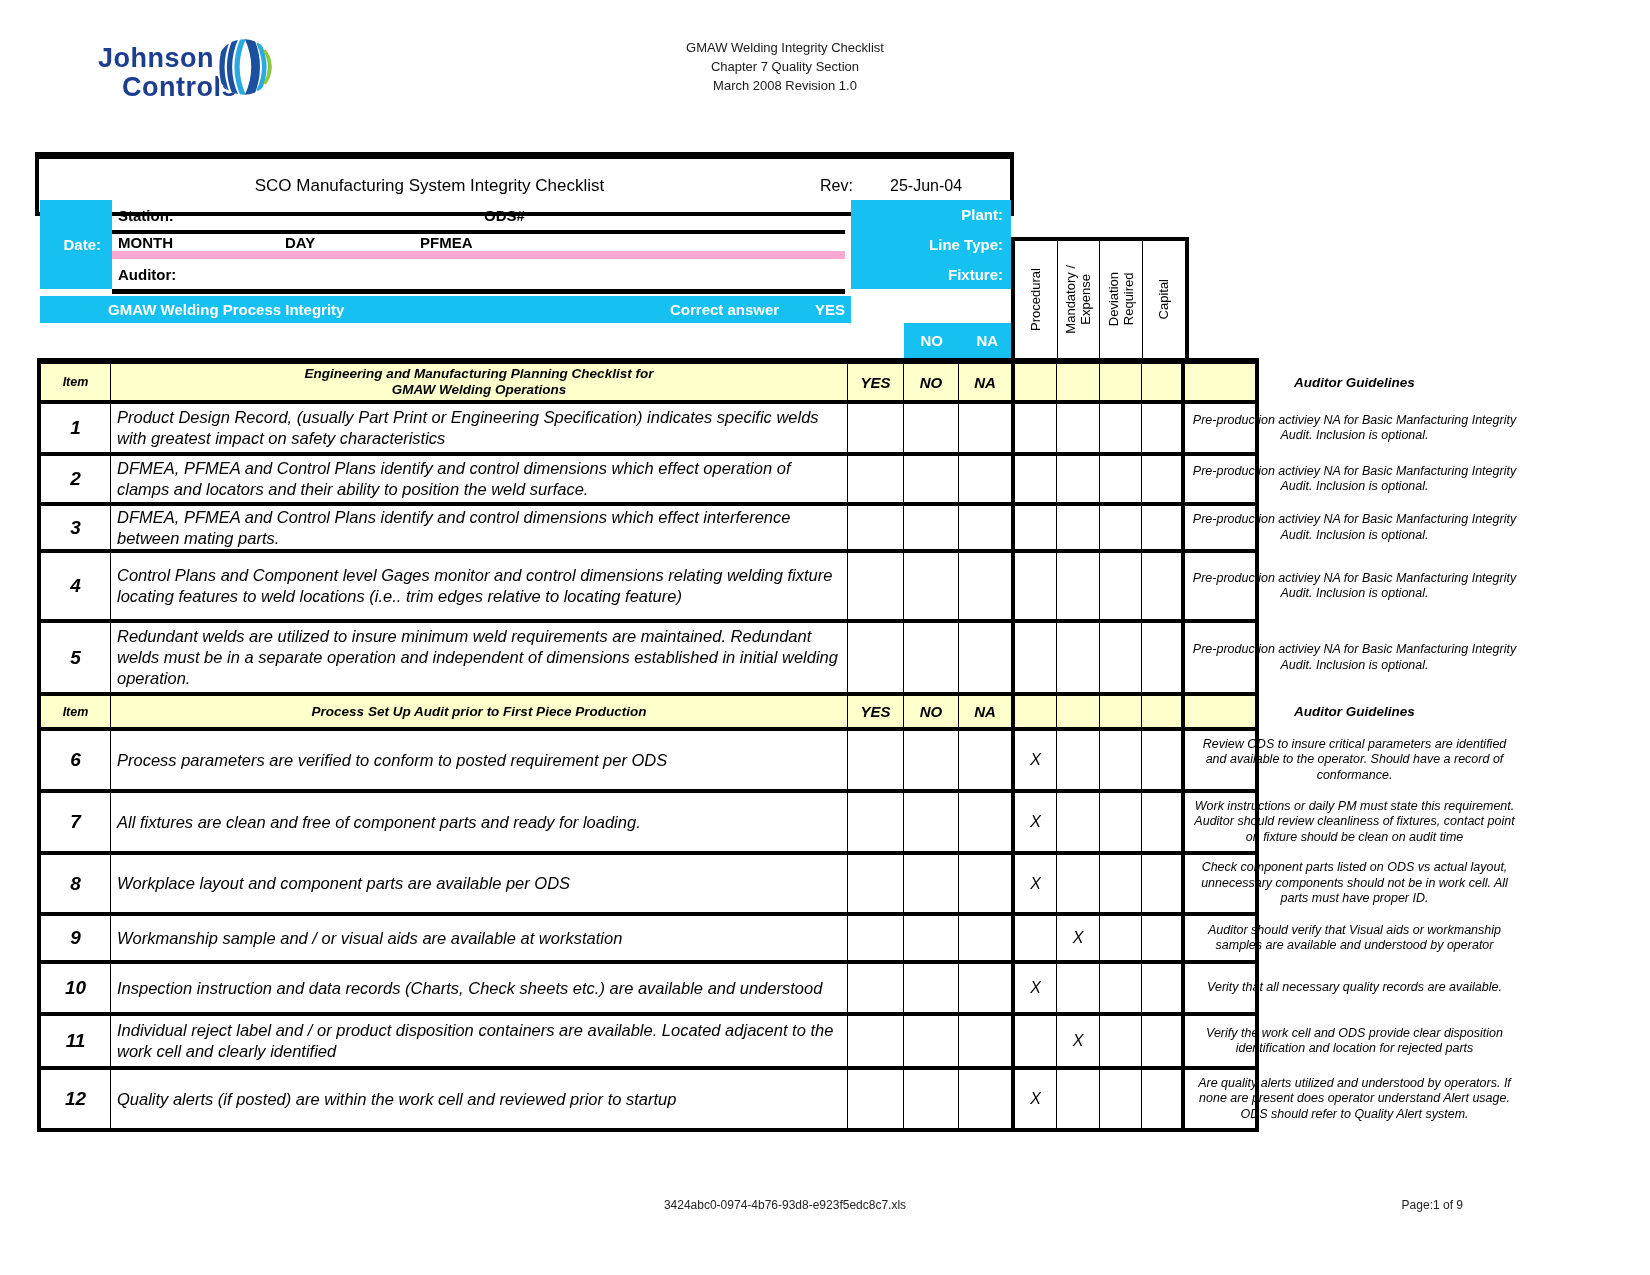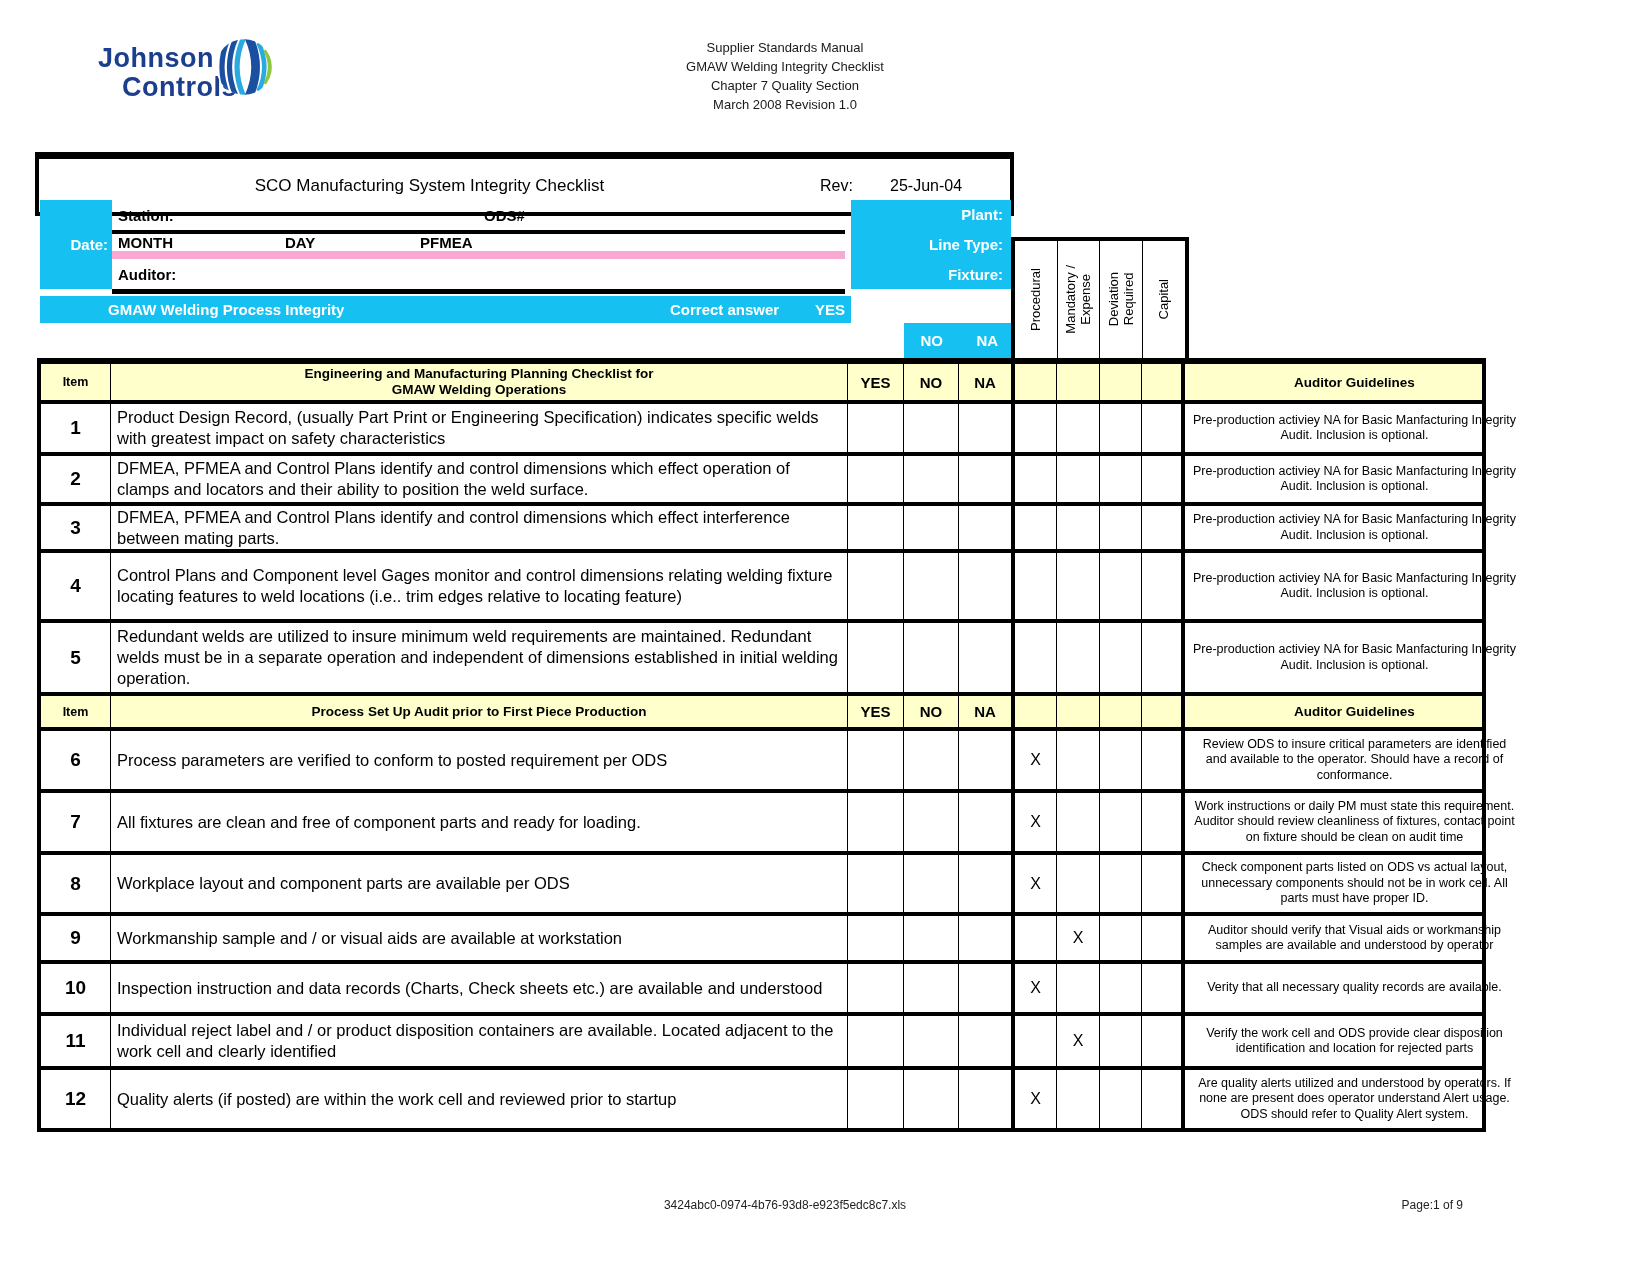--- a/index.html
+++ b/index.html
@@ -12,43 +12,43 @@
   .doc-info{position:absolute;left:535px;top:38px;width:500px;text-align:center;font-size:13px;line-height:19px;color:#1a1a1a;}
 
   
   .title-box{position:absolute;left:35px;top:152px;width:979px;height:64px;box-sizing:border-box;
     border:4px solid #000;border-top-width:7px;display:flex;align-items:center;background:#fff;}
   .title-box .ttl{flex:1;text-align:center;font-size:17px;}
   .title-box .rev-l{width:70px;font-size:16px;}
   .title-box .rev-v{width:120px;font-size:16px;}
 
   .cyan{background:#16c1f2;color:#fff;font-weight:bold;}
-  .date-block{position:absolute;left:40px;top:200px;width:72px;height:89px;display:flex;align-items:center;justify-content:flex-end;padding-right:4px;box-sizing:border-box;font-size:15px;}
+  .date-block{position:absolute;left:40px;top:200px;width:72px;height:89px;display:flex;align-items:center;justify-content:flex-end;padding-right:11px;box-sizing:border-box;font-size:15px;}
   .field-row{position:absolute;left:112px;width:733px;height:30px;box-sizing:border-box;display:flex;align-items:center;font-size:15px;font-weight:bold;text-decoration:underline;}
   .station-row{top:200px;}
   .month-row{top:230px;height:29px;border-top:4px solid #000;border-bottom:8px solid #f9a8d4;}
   .auditor-row{top:259px;height:35px;border-bottom:5px solid #000;}
   .abs{position:absolute;}
   .right-cyan{position:absolute;left:851px;top:200px;width:160px;height:89px;display:flex;flex-direction:column;box-sizing:border-box;}
   .right-cyan div{flex:1;display:flex;align-items:center;justify-content:flex-end;padding-right:8px;font-size:15px;text-align:right;}
 
   .gmaw-bar{position:absolute;left:40px;top:296px;width:811px;height:27px;font-size:15px;line-height:27px;}
   .nona-block{position:absolute;left:904px;top:323px;width:111px;height:35px;display:flex;}
   .nona-block div{flex:1;display:flex;align-items:center;justify-content:center;font-size:15px;}
 
   
   .rot-box{position:absolute;left:1011px;top:237px;width:178px;height:121px;box-sizing:border-box;
     border:4px solid #000;border-bottom:none;display:grid;grid-template-columns:1fr 1fr 1fr 1fr;background:#fff;}
   .rot-cell{border-right:1px solid #000;display:flex;align-items:center;justify-content:center;overflow:hidden;}
   .rot-cell:last-child{border-right:none;}
   .rot-cell span{writing-mode:vertical-rl;transform:rotate(180deg);font-size:13px;line-height:15px;white-space:pre-line;text-align:center;}
 
   
-  .main-table{position:absolute;left:37px;top:358px;width:1449px;box-sizing:border-box;
-    border:4px solid #000;border-top-width:6px;border-bottom:none;background:#fff;}
+  .main-table{position:absolute;left:37px;top:358px;width:1222px;box-sizing:border-box;
+    border:4px solid #000;border-top-width:6px;border-bottom:none;background:#fff;font-style:italic;}
   .trow{display:grid;grid-template-columns:70px 737px 56px 55px 56px 42px 43px 42px 43px 339px;
     box-sizing:border-box;border-bottom:4px solid #000;}
   .trow>div{box-sizing:border-box;border-right:1px solid #000;overflow:hidden;}
   .trow>div.thickR{border-right:4px solid #000;}
   .trow>div:last-child{border-right:none;}
   .hrow{background:#ffffcc;font-weight:bold;}
   .hd{display:flex;align-items:center;justify-content:center;text-align:center;}
   .hd-item{font-size:12.5px;}
   .hd-title{font-size:13.5px;white-space:pre-line;line-height:16px;}
   .hd-ans{font-size:15px;}
@@ -78,21 +78,20 @@
     <rect width="100" height="100" fill="#ffffff"></rect>
     <path d="M22,2 Q2,50 22,98" stroke="#1b4fa0" stroke-width="9" fill="none"></path>
     <path d="M36,0 Q14,50 36,100" stroke="#1b4fa0" stroke-width="9" fill="none"></path>
     <path d="M50,-2 Q26,50 50,102" stroke="#29aae1" stroke-width="9" fill="none"></path>
     <path d="M58,-2 Q82,50 58,102" stroke="#1b4fa0" stroke-width="15" fill="none"></path>
     <path d="M75,8 Q95,50 75,92" stroke="#29aae1" stroke-width="8" fill="none"></path>
     <path d="M87,20 Q103,50 87,80" stroke="#8dc63f" stroke-width="8" fill="none"></path>
   </g>
 </svg>
 <div class="doc-info">
-  <div>Supplier Standards Manual</div>
   <div>GMAW Welding Integrity Checklist</div>
   <div>Chapter 7 Quality Section</div>
   <div>March 2008 Revision 1.0</div>
 </div>
 
 <div class="title-box">
   <div class="ttl">SCO Manufacturing System Integrity Checklist</div>
   <div class="rev-l">Rev:</div>
   <div class="rev-v">25-Jun-04</div>
 </div>

